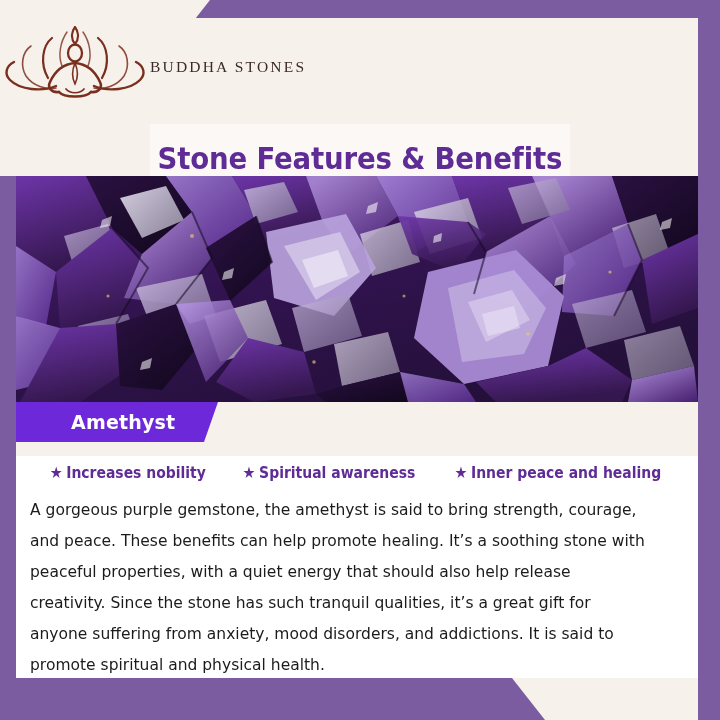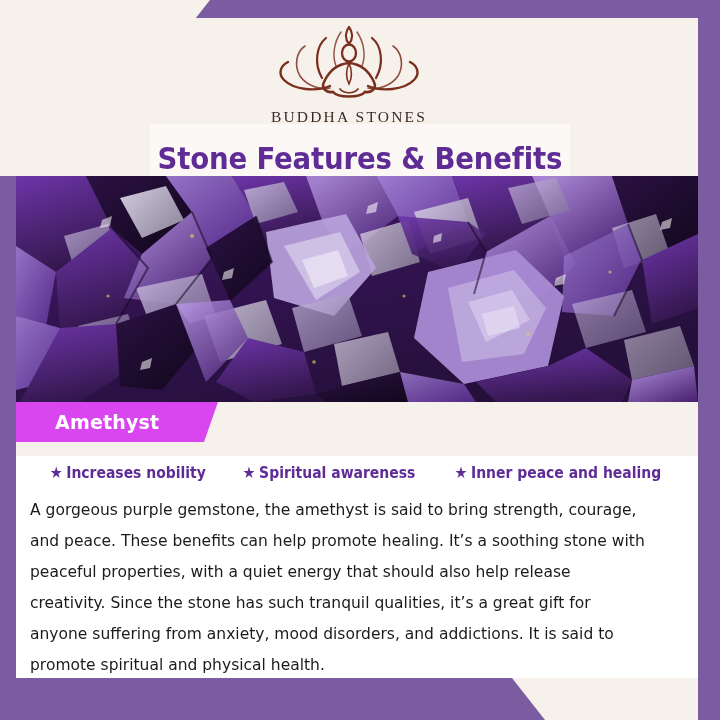--- a/index.html
+++ b/index.html
@@ -45,21 +45,21 @@
     background:#7B5CA0;
   }
 
   
   .header {
     position:absolute; left:0; top:18px; width:698px; height:158px;
     background:#F7F1EC;
   }
   .logo-wrap {
     position:absolute; left:0; top:8px; width:698px;
-    display:flex; flex-direction:column; align-items:center;
+    display:flex; flex-direction:row; align-items:center;
   }
   .logo-mark { width:150px; height:78px; display:block; }
   .logo-word {
     margin-top:4px;
     font-family:"Liberation Serif", serif;
     font-size:15.5px; letter-spacing:2.2px; font-weight:400;
     color:#3B2B26;
   }
 
   
@@ -82,23 +82,23 @@
   .photo {
     position:absolute; left:16px; top:176px; width:682px; height:226px;
     overflow:hidden;
     background:#2A1140;
   }
   .photo svg { display:block; width:682px; height:226px; }
 
   
   .stone-band {
     position:absolute; left:16px; top:402px; width:202px; height:40px;
-    background:#d946ef;
+    background:#6d28d9;
     clip-path: polygon(0 0, 202px 0, 188px 40px, 0 40px);
-    display:flex; align-items:center;
+    display:flex; align-items:center;padding-left:16px;
   }
   .stone-name {
     margin-left:39px;
     color:#FFFFFF;
     font-family:"DejaVu Sans", sans-serif;
     font-weight:bold;
     font-size:19px;
     letter-spacing:0.2px;
   }
 

